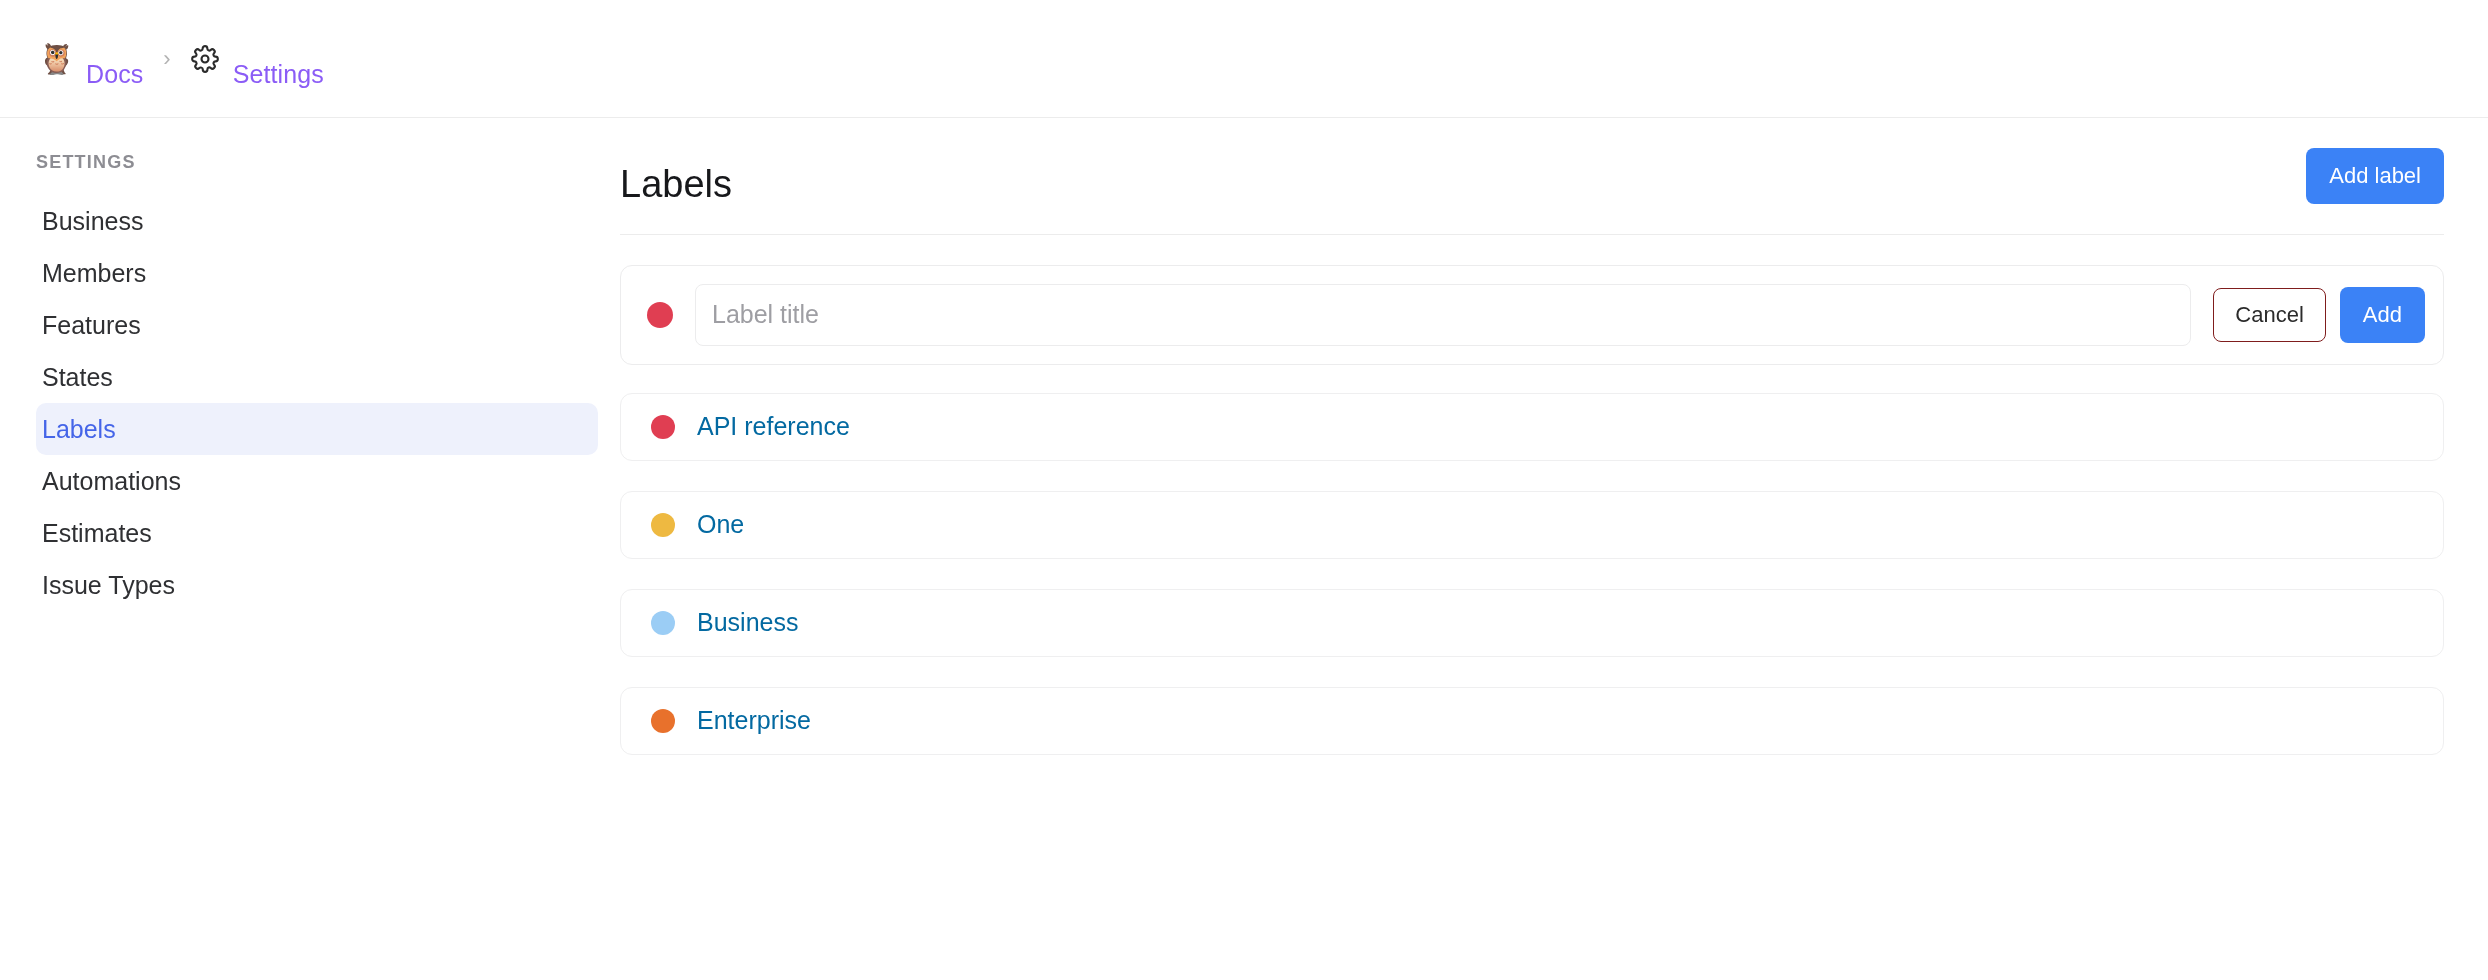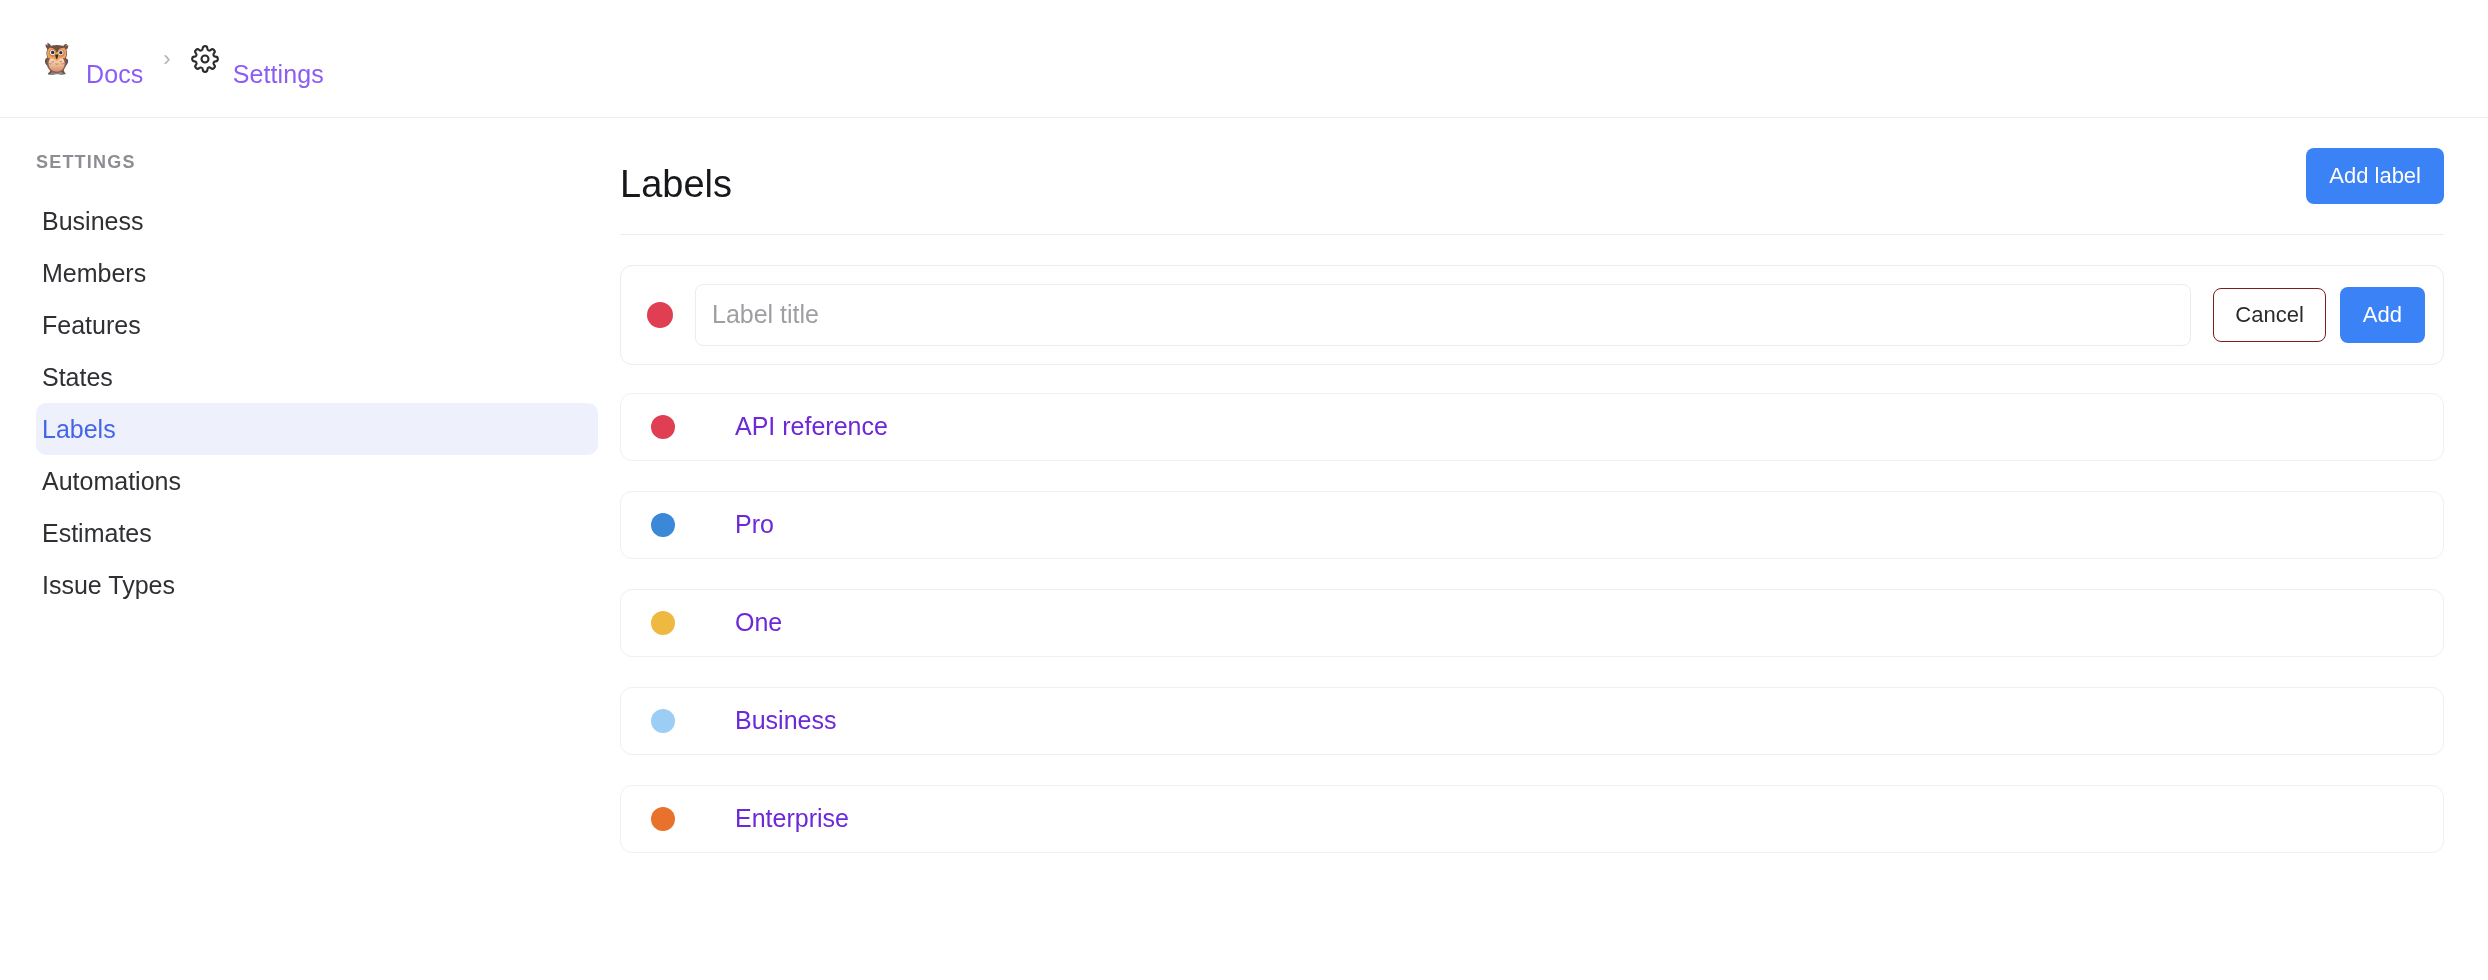--- a/index.html
+++ b/index.html
@@ -221,22 +221,21 @@
     display: flex;
     align-items: center;
     padding-left: 30px;
     gap: 22px;
     margin-bottom: 30px;
     cursor: pointer;
   }
 
   .label-name {
     font-size: 25px;
-    color: #6d28d9;
-    margin-left: 38px;
+    color: #0369a1;
   }
 </style>
 </head>
 <body>
 
 <div class="topbar">
   <div class="crumbs">
 
     <div class="crumb">
       <span class="crumb-emoji">🦉</span>
@@ -304,24 +303,20 @@
       <div class="card-actions">
         <button class="btn btn-secondary">Cancel</button>
         <button class="btn btn-primary">Add</button>
       </div>
     </div>
 
     <div class="label-list" id="label-list">
         <div class="label-row">
           <span class="swatch swatch-sm" style="background: rgb(224, 62, 82);"></span>
           <span class="label-name">API reference</span>
-        </div>
-        <div class="label-row">
-          <span class="swatch swatch-sm" style="background: rgb(59, 135, 216);"></span>
-          <span class="label-name">Pro</span>
         </div>
         <div class="label-row">
           <span class="swatch swatch-sm" style="background: rgb(238, 185, 65);"></span>
           <span class="label-name">One</span>
         </div>
         <div class="label-row">
           <span class="swatch swatch-sm" style="background: rgb(155, 205, 245);"></span>
           <span class="label-name">Business</span>
         </div>
         <div class="label-row">

